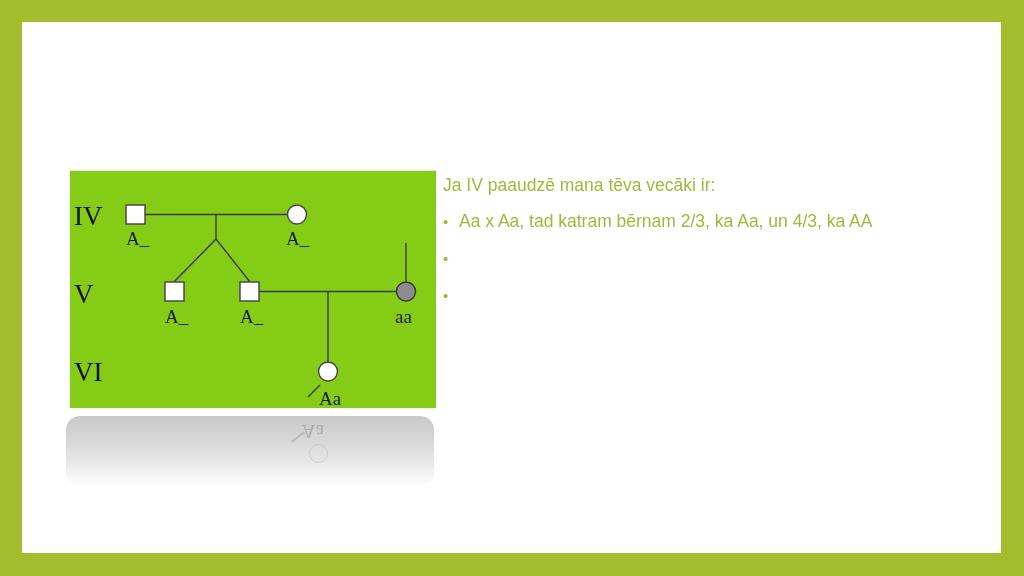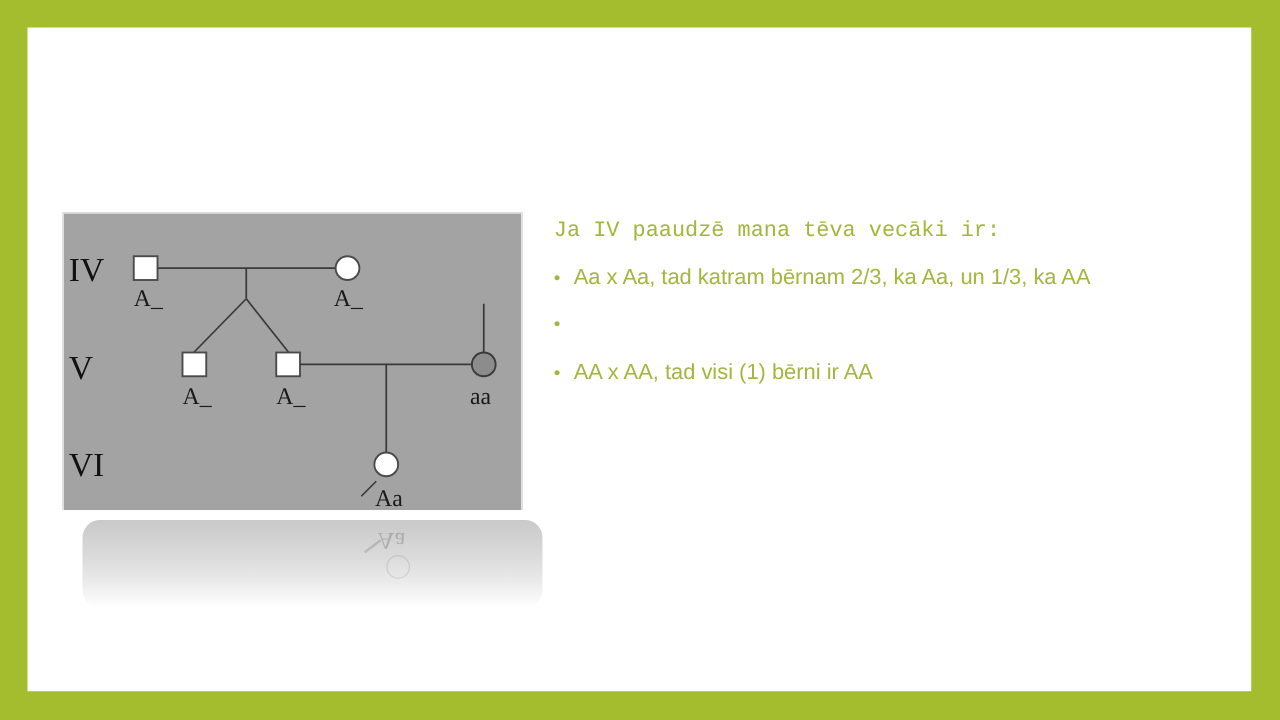--- a/index.html
+++ b/index.html
@@ -25,25 +25,25 @@
     left: 22px;
     top: 22px;
     width: 979px;
     height: 531px;
     background: #ffffff;
   }
 
   
   #pedigree-figure {
     position: absolute;
-    left: 28px;
+    left: 47px;
     top: 148px;
     width: 368px;
     height: 238px;
-    background: #a3a3a3;
+    background: #84cc16;
     border-top: 1px solid #e4e4e4;
     border-left: 1px solid #f2f2f2;
     border-right: 1px solid #f2f2f2;
     box-sizing: border-box;
   }
   #pedigree-svg {
     position: absolute;
     left: 0;
     top: 0;
   }
@@ -126,21 +126,20 @@
     top: 152px;
     width: 520px;
     color: #a3b73c;
   }
   #intro-line {
     font-size: 17.5px;
     line-height: 22px;
     color: #a3b73c;
     margin: 0 0 14px 0;
     white-space: nowrap;
-    font-family: Liberation Mono, monospace;
   }
   .bullet-row {
     display: flex;
     align-items: baseline;
     margin: 0 0 15px 0;
     white-space: nowrap;
   }
   .bullet-dot {
     flex: 0 0 auto;
     width: 16px;
@@ -206,28 +205,27 @@
       <div id="reflection-ghost-arrow"></div>
       <div id="reflection-ghost-circle"></div>
     </div>
 
     <div id="text-block">
 
       <p id="intro-line">Ja IV paaudzē mana tēva vecāki ir:</p>
 
       <div class="bullet-row">
         <span class="bullet-dot">•</span>
-        <span class="bullet-text">Aa x Aa, tad katram bērnam 2/3, ka Aa, un 1/3, ka AA</span>
+        <span class="bullet-text">Aa x Aa, tad katram bērnam 2/3, ka Aa, un 4/3, ka AA</span>
       </div>
 
       <div class="bullet-row">
         <span class="bullet-dot">•</span>
       </div>
 
       <div class="bullet-row">
         <span class="bullet-dot">•</span>
-        <span class="bullet-text">AA x AA, tad visi (1) bērni ir AA</span>
       </div>
 
     </div>
 
   </div>
 </div>
 
 </body></html>

